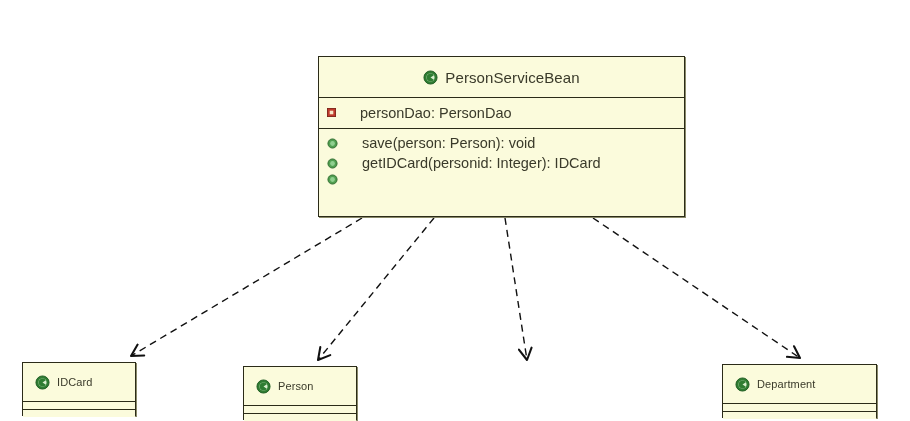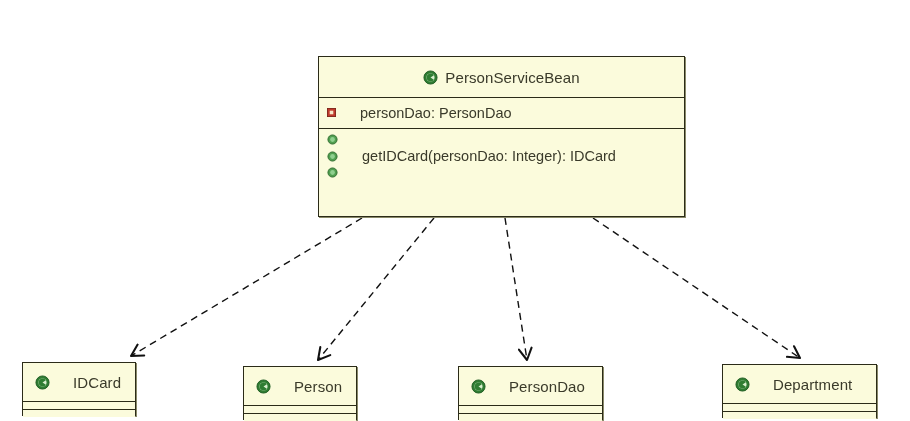--- a/index.html
+++ b/index.html
@@ -100,21 +100,21 @@
     width: 367px;
     height: 161px;
   }
   #class-personservicebean .uml-header { height: 40px; }
   #class-personservicebean .attrs { height: 30px; display:flex; align-items:center; }
   #class-personservicebean .ops { padding-top: 4px; }
 
   
   .leaf { height: 54px; }
   .leaf .uml-header { height: 38px; justify-content: flex-start; padding-left: 12px; }
-  .leaf .uml-title { font-size: 15px; margin-left: 16px; }
+  .leaf .uml-title { font-size: 11px; }
 
   #class-idcard     { left: 22px;  top: 350px; width: 114px; }
   #class-person     { left: 243px; top: 354px; width: 114px; }
   #class-persondao  { left: 458px; top: 354px; width: 145px; }
   #class-department { left: 722px; top: 352px; width: 155px; }
 </style>
 </head>
 <body>
 
 <div id="canvas">
@@ -164,29 +164,30 @@
     <div class="uml-divider"></div>
 
     <div class="uml-compartment ops">
       <div class="uml-row">
         <span class="icon icon-member">
           <svg viewBox="0 0 12 12" width="11" height="11" xmlns="http://www.w3.org/2000/svg">
             <circle cx="6" cy="6" r="5" fill="#4f9e4f" stroke="#2f6b2f" stroke-width="1"></circle>
             <circle cx="6" cy="6" r="2.6" fill="#8fcf8f"></circle>
           </svg>
         </span>
+        <span class="uml-row-text">save(person: Person): void</span>
       </div>
       <div class="uml-row">
         <span class="icon icon-member">
           <svg viewBox="0 0 12 12" width="11" height="11" xmlns="http://www.w3.org/2000/svg">
             <circle cx="6" cy="6" r="5" fill="#4f9e4f" stroke="#2f6b2f" stroke-width="1"></circle>
             <circle cx="6" cy="6" r="2.6" fill="#8fcf8f"></circle>
           </svg>
         </span>
-        <span class="uml-row-text">getIDCard(personDao: Integer): IDCard</span>
+        <span class="uml-row-text">getIDCard(personid: Integer): IDCard</span>
       </div>
       <div class="uml-row">
         <span class="icon icon-member">
           <svg viewBox="0 0 12 12" width="11" height="11" xmlns="http://www.w3.org/2000/svg">
             <circle cx="6" cy="6" r="5" fill="#4f9e4f" stroke="#2f6b2f" stroke-width="1"></circle>
             <circle cx="6" cy="6" r="2.6" fill="#8fcf8f"></circle>
           </svg>
         </span>
       </div>
     </div>
@@ -219,36 +220,20 @@
         </svg>
       </span>
       <span class="uml-title">Person</span>
     </div>
     <div class="uml-divider"></div>
     <div class="empty-strip"></div>
     <div class="uml-divider"></div>
     <div class="empty-strip"></div>
   </div>
 
-  <div class="uml-class leaf" id="class-persondao">
-    <div class="uml-header">
-      <span class="icon icon-class">
-        <svg viewBox="0 0 16 16" width="15" height="15" xmlns="http://www.w3.org/2000/svg">
-          <circle cx="8" cy="8" r="7" fill="#2f7d32" stroke="#1f5c22" stroke-width="1"></circle>
-          <circle cx="8" cy="8" r="4.3" fill="#d9efcf"></circle>
-          <path d="M 11.6 5.6 A 4.3 4.3 0 1 0 11.6 10.4 L 8 8 Z" fill="#2f7d32"></path>
-        </svg>
-      </span>
-      <span class="uml-title">PersonDao</span>
-    </div>
-    <div class="uml-divider"></div>
-    <div class="empty-strip"></div>
-    <div class="uml-divider"></div>
-    <div class="empty-strip"></div>
-  </div>
 
   <div class="uml-class leaf" id="class-department">
     <div class="uml-header">
       <span class="icon icon-class">
         <svg viewBox="0 0 16 16" width="15" height="15" xmlns="http://www.w3.org/2000/svg">
           <circle cx="8" cy="8" r="7" fill="#2f7d32" stroke="#1f5c22" stroke-width="1"></circle>
           <circle cx="8" cy="8" r="4.3" fill="#d9efcf"></circle>
           <path d="M 11.6 5.6 A 4.3 4.3 0 1 0 11.6 10.4 L 8 8 Z" fill="#2f7d32"></path>
         </svg>
       </span>

